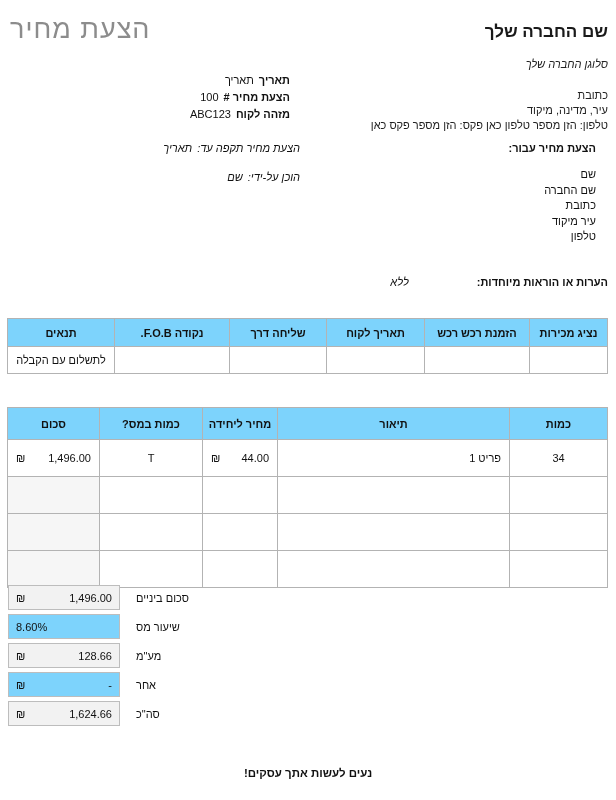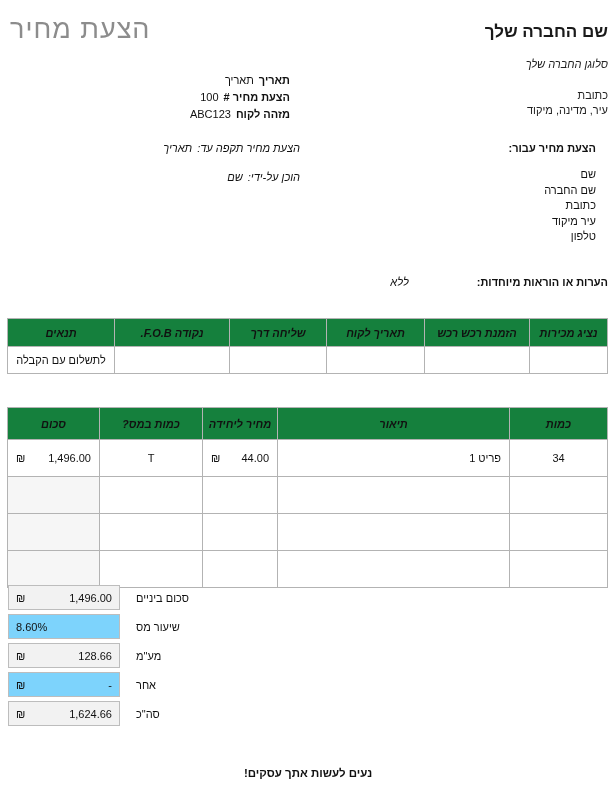--- a/index.html
+++ b/index.html
@@ -33,21 +33,21 @@
   .validity-row + .validity-row{margin-top:17px;}
 
   
   .comments{position:absolute;top:276px;right:8px;left:10px;display:flex;gap:68px;font-size:11px;align-items:baseline;}
   .comments .lbl{font-weight:bold;}
   .comments .val{font-style:italic;}
 
   
   table{border-collapse:collapse;table-layout:fixed;font-size:11px;}
   th,td{border:1px solid #b3b3b3;overflow:hidden;}
-  th{background:#15803d;font-weight:bold;text-align:center;font-style:italic;}
+  th{background:#7dd3fc;font-weight:bold;text-align:center;}
 
   .info-table{position:absolute;top:318px;right:8px;width:600px;}
   .info-table th{height:25px;}
   .info-table td{height:24px;text-align:center;}
 
   .items-table{position:absolute;top:407px;right:8px;width:600px;}
   .items-table th{height:29px;}
   .items-table td{height:34px;}
   .items-table td.qty{text-align:center;}
   .items-table td.desc{text-align:right;padding:0 8px;}
@@ -74,20 +74,21 @@
 <body>
 
 <div class="page">
 
   <div class="company">
     <div class="company-name">שם החברה שלך</div>
     <div class="company-slogan">סלוגן החברה שלך</div>
     <div class="company-lines">
       <div>כתובת</div>
       <div>עיר, מדינה, מיקוד</div>
+      <div>טלפון: הזן מספר טלפון כאן פקס: הזן מספר פקס כאן</div>
     </div>
   </div>
 
   <div class="quote-title">הצעת מחיר</div>
 
   <div class="meta">
     <div class="meta-row">
       <span class="lbl">תאריך</span>
       <span class="val">תאריך</span>
     </div>

